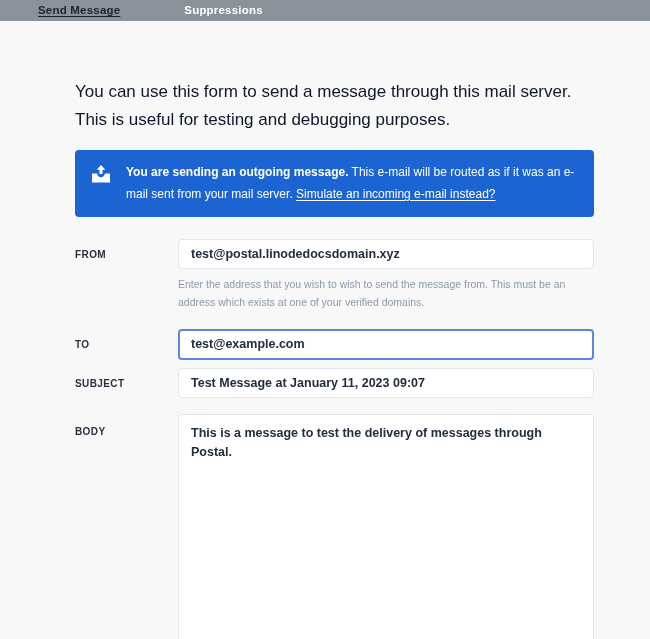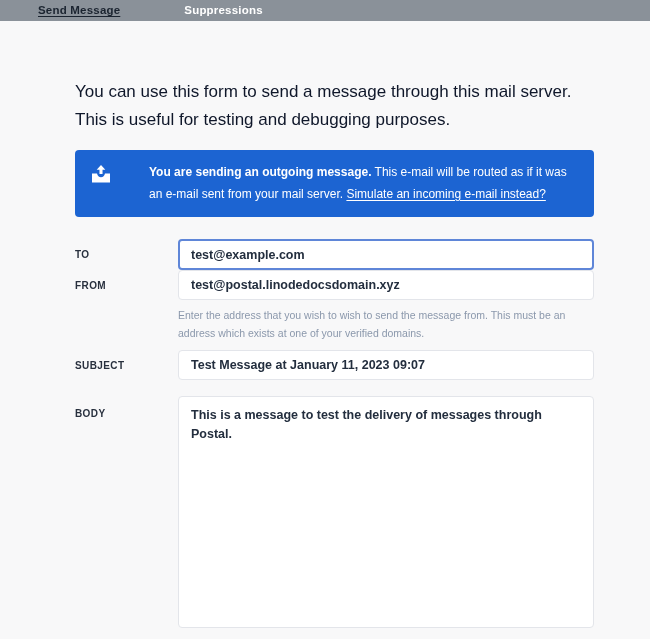--- a/index.html
+++ b/index.html
@@ -54,21 +54,20 @@
     width: 519px;
   }
   .alert-icon {
     flex: 0 0 22px;
     margin-right: 14px;
     margin-top: 3px;
   }
   .alert-text {
     font-size: 12px;
     line-height: 1.8;
-    margin-left: 23px;
   }
   .alert-lead { font-weight: bold; }
   .alert-link {
     color: #ffffff;
     text-decoration: underline;
     text-underline-offset: 2px;
     cursor: pointer;
   }
 
   
@@ -152,32 +151,32 @@
         <path d="M2 9.5 H7.6 C8 12 9.8 13.6 12 13.6 C14.2 13.6 16 12 16.4 9.5 H22 V19.5 H2 Z"></path>
       </svg>
     </span>
     <div class="alert-text">
       <span class="alert-lead">You are sending an outgoing message.</span><span> This e-mail will be routed as if it was an e-mail sent from your mail server. </span><span class="alert-link">Simulate an incoming e-mail instead?</span>
     </div>
   </div>
 
   <div class="form">
 
-    <div class="form-row row-to">
-      <div class="field-label">TO</div>
-      <div class="field-col">
-        <input class="text-input focused" type="text" value="test@example.com" style="">
-      </div>
-    </div>
-
     <div class="form-row row-from">
       <div class="field-label">FROM</div>
       <div class="field-col">
         <input class="text-input" type="text" value="test@postal.linodedocsdomain.xyz" style="">
         <div class="field-help">Enter the address that you wish to wish to send the message from. This must be an address which exists at one of your verified domains.</div>
+      </div>
+    </div>
+
+    <div class="form-row row-to">
+      <div class="field-label">TO</div>
+      <div class="field-col">
+        <input class="text-input focused" type="text" value="test@example.com" style="">
       </div>
     </div>
 
     <div class="form-row row-subject">
       <div class="field-label">SUBJECT</div>
       <div class="field-col">
         <input class="text-input" type="text" value="Test Message at January 11, 2023 09:07" style="">
       </div>
     </div>
 

